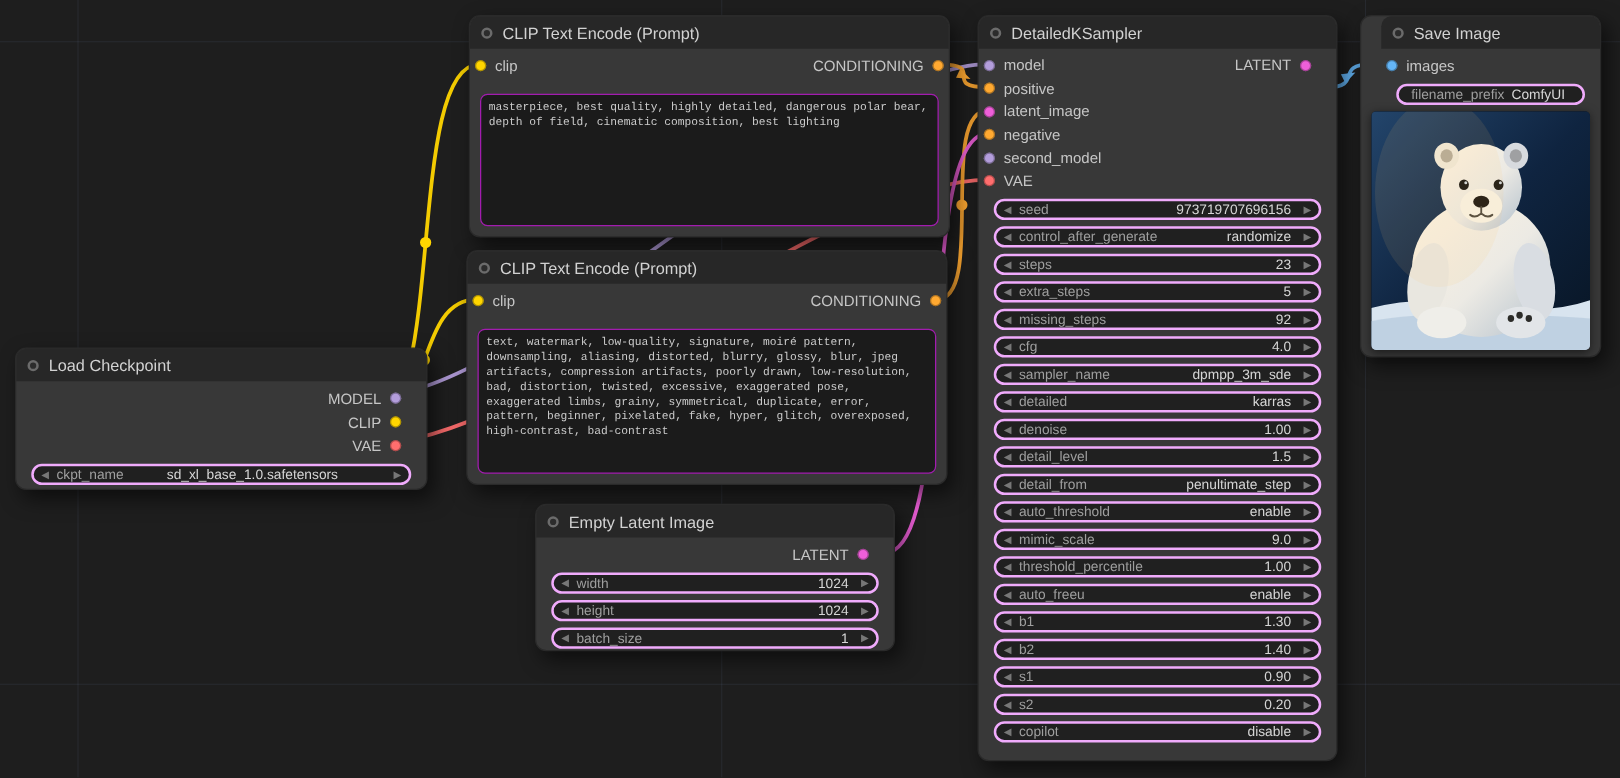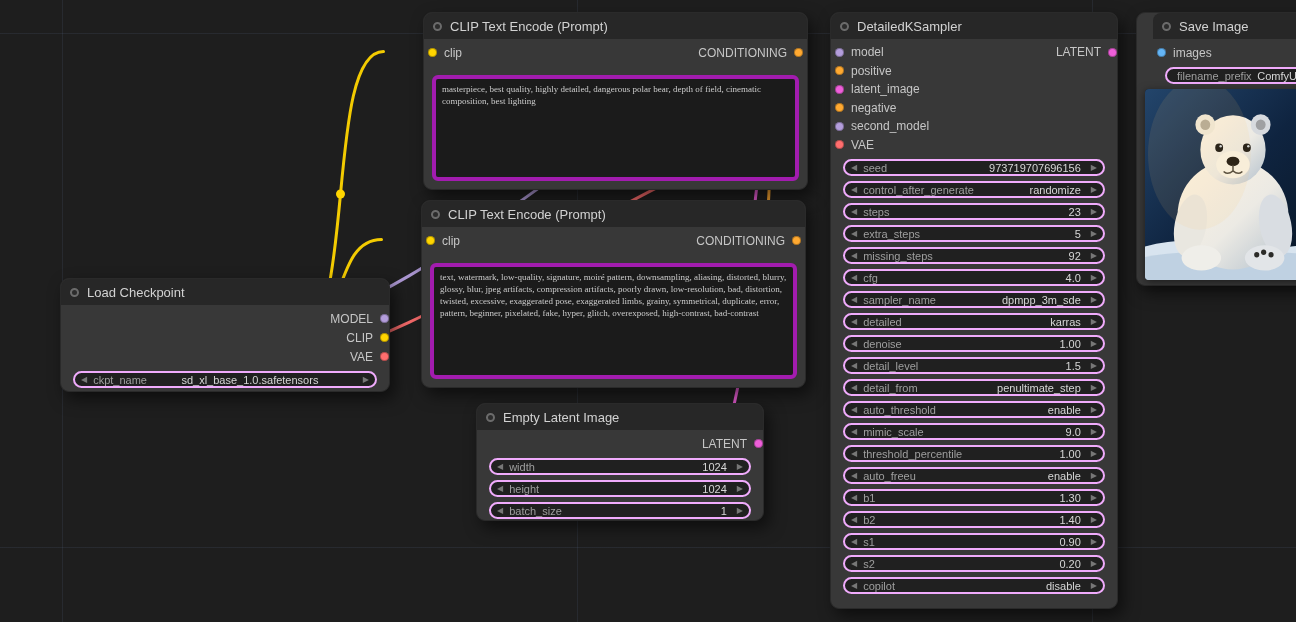--- a/index.html
+++ b/index.html
@@ -17,40 +17,39 @@
 
   #links { position: absolute; left: 0; top: 0; width: 1296px; height: 622px; z-index: 1; }
   #links path { fill: none; stroke-width: 3; stroke-linecap: round; opacity: 0.95; }
 
   .node {
     position: absolute; z-index: 2;
     background: #383838;
     border: 1px solid #2a2a2a;
     border-radius: 9px;
     box-shadow: 5px 7px 16px rgba(0,0,0,0.55);
-    margin-left: 48px;
   }
   .ntitle {
     height: 26px; background: #272727;
     border-radius: 8px 8px 0 0;
     display: flex; align-items: center;
     padding: 0 9px; color: #d2d2d2; font-size: 13px;
     white-space: nowrap; overflow: hidden;
   }
   .tdot {
     width: 9px; height: 9px; border-radius: 50%;
     border: 2px solid #6b6b6b; background: #2c2c2c;
     margin-right: 8px; flex: none;
   }
 
   .slots { position: relative; padding-top: 4px; }
   .srow { height: 19px; display: flex; align-items: center; gap: 7px; }
   .srow.sm { height: 18.5px; }
   .srow.in { padding-left: 4px; }
-  .srow.out { justify-content: flex-end; padding-right: 0; }
+  .srow.out { justify-content: flex-end; padding-right: 20px; }
   .srow.both { justify-content: space-between; padding: 0 4px; }
   .sgrp { display: flex; align-items: center; gap: 7px; }
   .slabel { font-size: 12px; color: #c6c6c6; white-space: nowrap; }
   .dot {
     width: 9px; height: 9px; border-radius: 50%; flex: none;
     background: #888; box-shadow: inset 0 0 0 1px rgba(0,0,0,0.3);
   }
   .out-overlay { position: absolute; top: 4px; left: 0; right: 0; }
 
   .widget {
@@ -63,23 +62,23 @@
          padding: 0 6px; display: flex; align-items: center; flex: none; }
   .arr-l::before { content: "\25C0"; }
   .arr-r::before { content: "\25B6"; }
   .wname { color: #9f9f9f; }
   .wval { margin-left: auto; color: #d6d6d6; padding-right: 4px; }
   .wval.center { margin: 0 auto; }
   .widget.textw { padding: 0 10px; }
 
   .prompt {
     position: absolute; left: 8px; right: 8px; top: 62px; bottom: 8px;
-    background: #1b1b1b; border: 4px solid #a21caf; border-radius: 6px;
+    background: #1b1b1b; border: 1px solid #a21caf; border-radius: 6px;
     padding: 5px 6px;
-    font-family: Liberation Serif, serif;
+    font-family: Liberation Mono, monospace;
     font-size: 9px; line-height: 1.32; color: #cbcbcb;
     white-space: pre-wrap; word-break: break-word; overflow: hidden;
   }
 
   .preview {
     position: absolute; left: 8px; right: 8px; top: 76px; bottom: 5px;
     border-radius: 4px; overflow: hidden; background: #0b1624;
     box-shadow: 0 2px 8px rgba(0,0,0,0.5);
   }
   .preview svg { width: 100%; height: 100%; display: block; }

